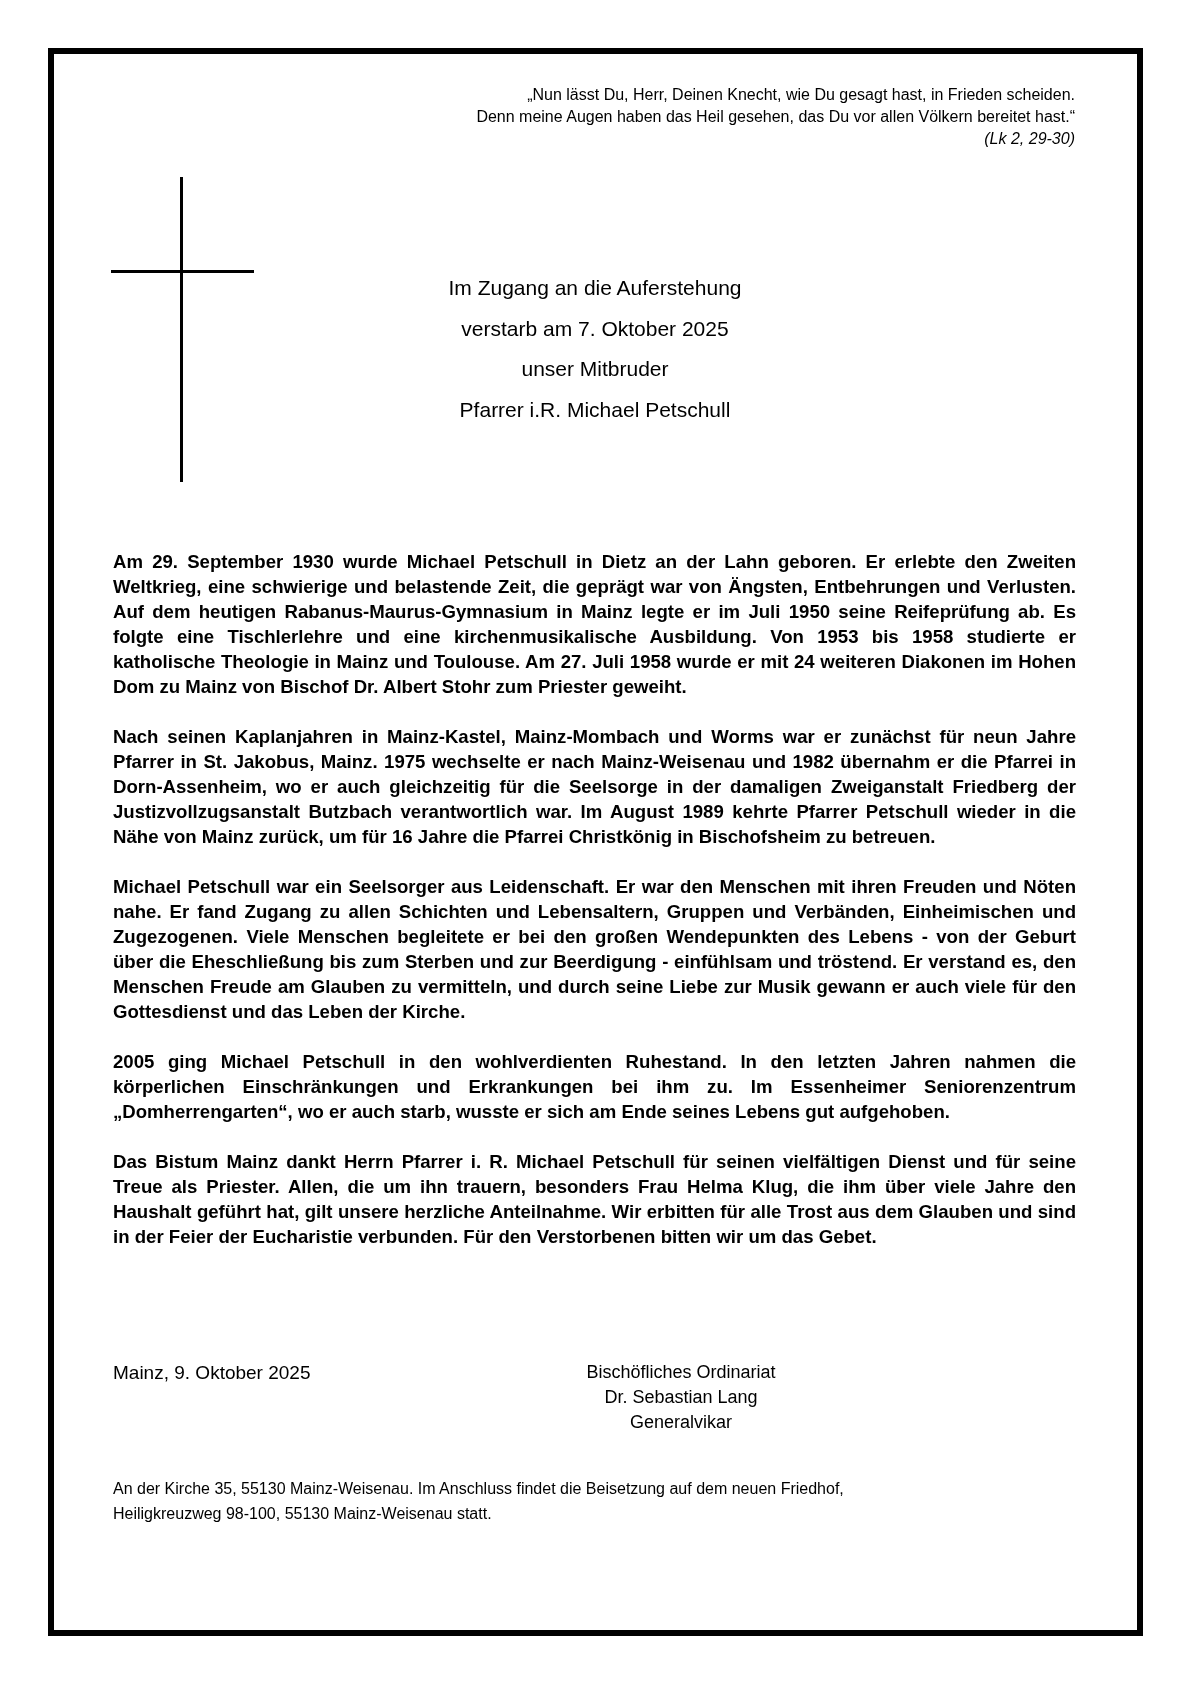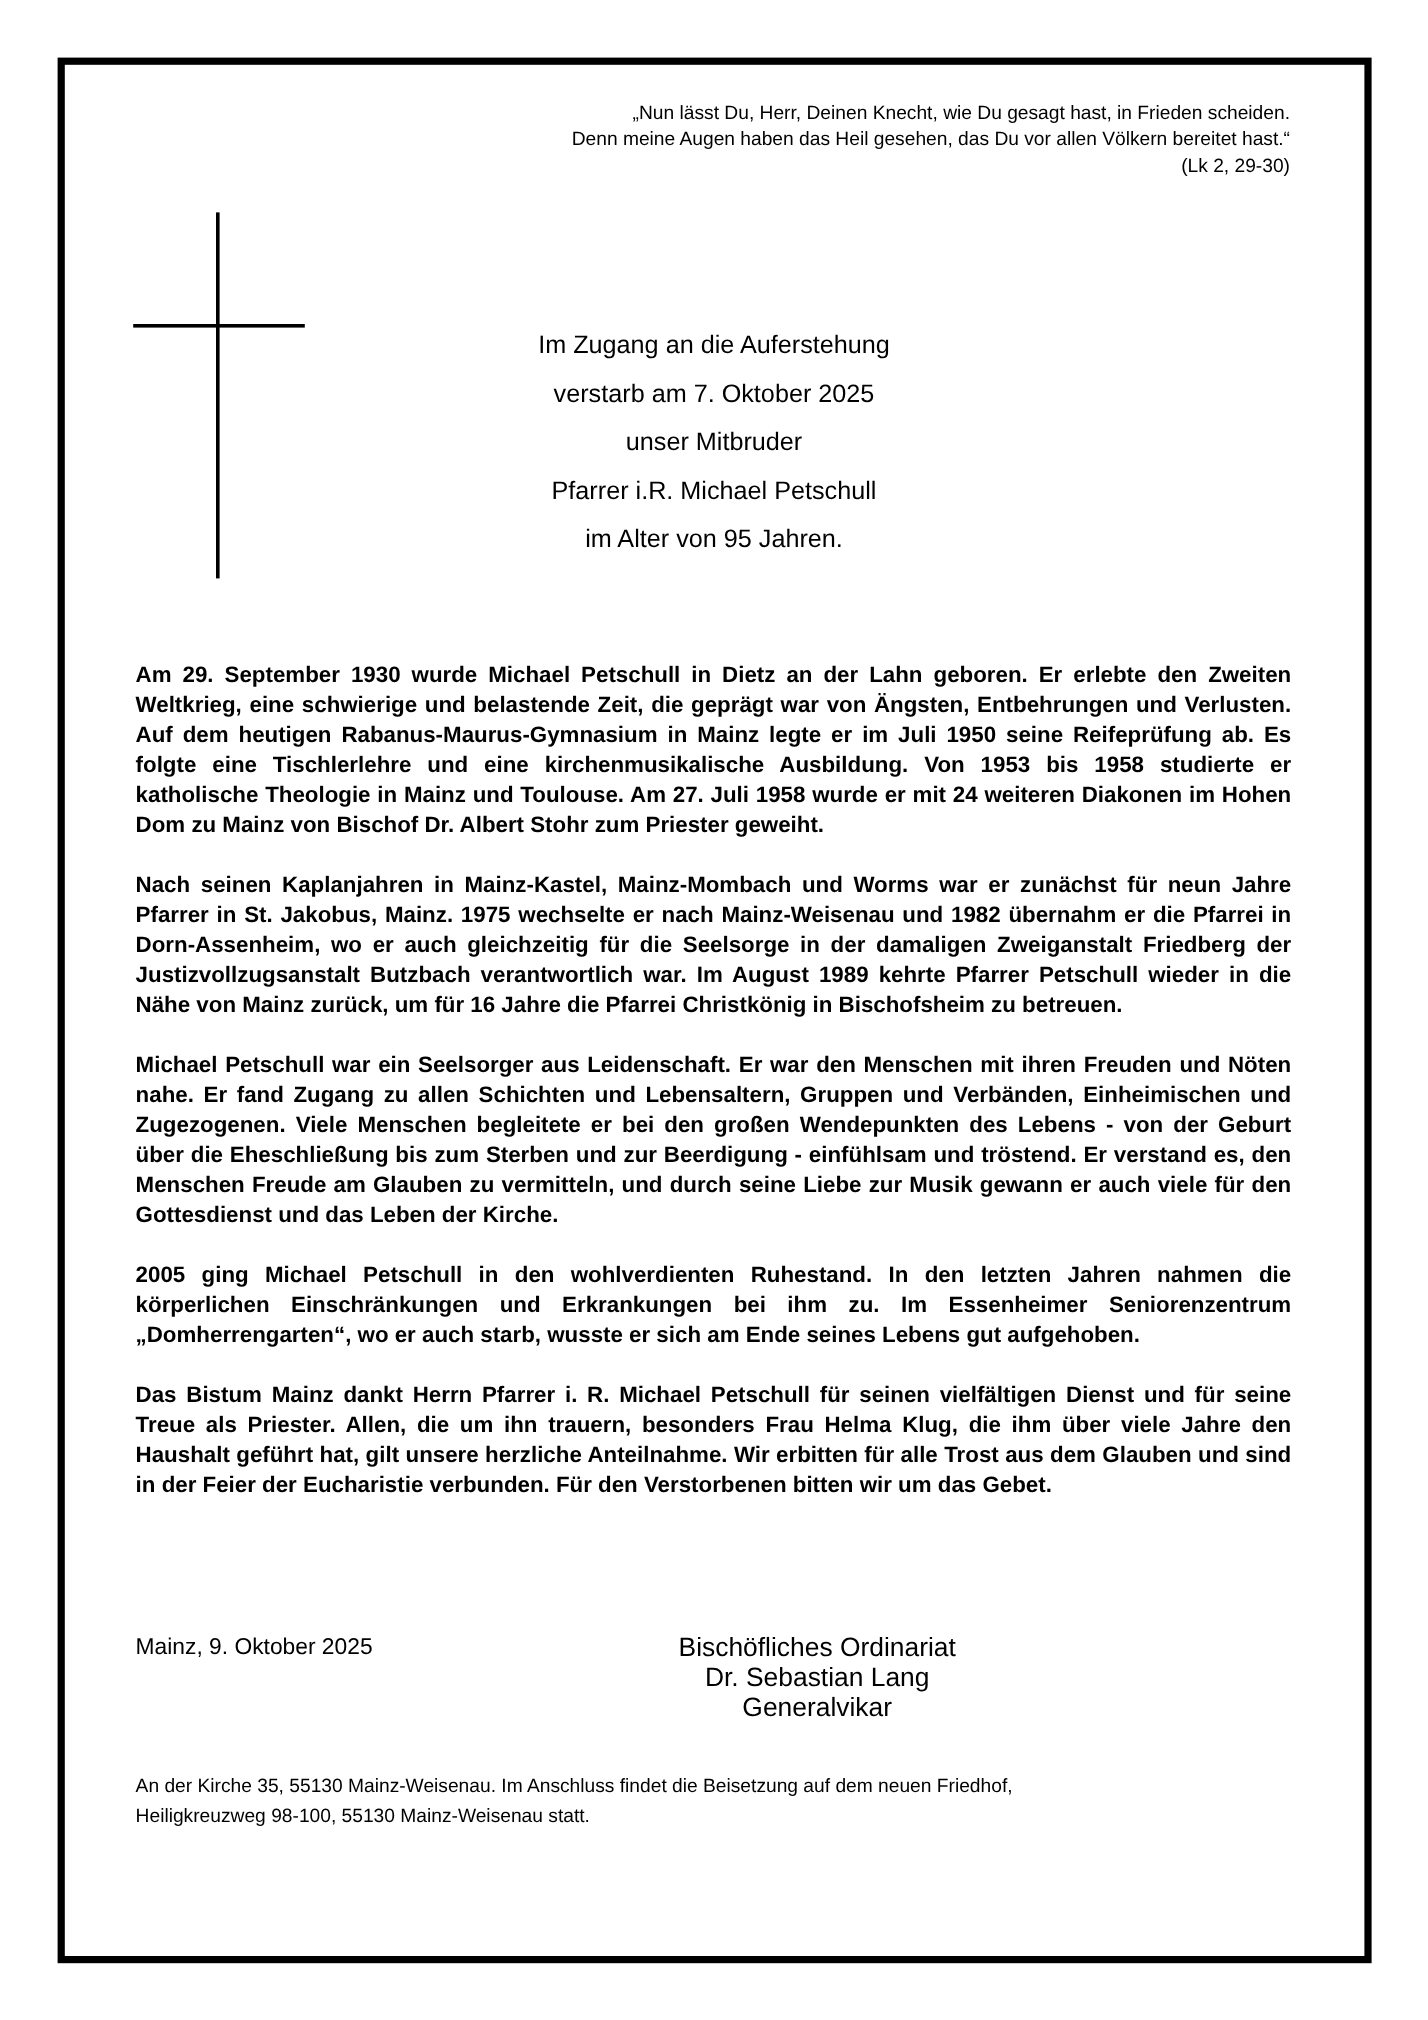--- a/index.html
+++ b/index.html
@@ -9,21 +9,21 @@
   }
   .frame {
     position: absolute; left: 48px; top: 48px;
     width: 1083px; height: 1576px;
     border: 6px solid #000000;
   }
   .quote {
     position: absolute; right: 115px; top: 84px;
     text-align: right; font-size: 16px; line-height: 22px;
   }
-  .quote .ref { }
+  .quote .ref { font-style: italic; }
   .cross-v {
     position: absolute; left: 180px; top: 177px; width: 3px; height: 305px; background: #000;
   }
   .cross-h {
     position: absolute; left: 111px; top: 270px; width: 143px; height: 3px; background: #000;
   }
   .heading {
     position: absolute; left: 395px; width: 400px; top: 268px;
     text-align: center; font-size: 21px; line-height: 40.5px;
   }
@@ -32,21 +32,21 @@
     position: absolute; left: 113px; width: 963px; top: 549px;
     font-size: 18.6px; line-height: 25px; text-align: justify; font-weight: bold;
   }
   .body p { margin: 0 0 25px 0; }
   .sign-left {
     position: absolute; left: 113px; top: 1360px;
     font-size: 19px; line-height: 25px;
   }
   .sign-right {
     position: absolute; left: 561px; width: 240px; top: 1360px;
-    text-align: center; font-size: 22px; line-height: 25px;
+    text-align: center; font-size: 18px; line-height: 25px;
   }
   .requiem {
     position: absolute; left: 113px; top: 1477px; width: 960px;
     font-size: 16px; line-height: 24.5px;
   }
   .line { display: block; white-space: nowrap; }
 </style>
 </head>
 <body>
 
@@ -61,21 +61,20 @@
 <div>
   <div class="cross-v"></div>
   <div class="cross-h"></div>
 </div>
 
 <div class="heading">
   <span class="line">Im Zugang an die Auferstehung</span>
   <span class="line">verstarb am 7. Oktober 2025</span>
   <span class="line">unser Mitbruder</span>
   <span class="line name">Pfarrer i.R. Michael Petschull</span>
-  <span class="line">im Alter von 95 Jahren.</span>
 </div>
 
 <div class="body">
   <p>Am 29. September 1930 wurde Michael Petschull in Dietz an der Lahn geboren. Er erlebte den Zweiten Weltkrieg, eine schwierige und belastende Zeit, die geprägt war von Ängsten, Entbehrungen und Verlusten. Auf dem heutigen Rabanus-Maurus-Gymnasium in Mainz legte er im Juli 1950 seine Reifeprüfung ab. Es folgte eine Tischlerlehre und eine kirchenmusikalische Ausbildung. Von 1953 bis 1958 studierte er katholische Theologie in Mainz und Toulouse. Am 27. Juli 1958 wurde er mit 24 weiteren Diakonen im Hohen Dom zu Mainz von Bischof Dr. Albert Stohr zum Priester geweiht.</p>
   <p>Nach seinen Kaplanjahren in Mainz-Kastel, Mainz-Mombach und Worms war er zunächst für neun Jahre Pfarrer in St. Jakobus, Mainz. 1975 wechselte er nach Mainz-Weisenau und 1982 übernahm er die Pfarrei in Dorn-Assenheim, wo er auch gleichzeitig für die Seelsorge in der damaligen Zweiganstalt Friedberg der Justizvollzugsanstalt Butzbach verantwortlich war. Im August 1989 kehrte Pfarrer Petschull wieder in die Nähe von Mainz zurück, um für 16 Jahre die Pfarrei Christkönig in Bischofsheim zu betreuen.</p>
   <p>Michael Petschull war ein Seelsorger aus Leidenschaft. Er war den Menschen mit ihren Freuden und Nöten nahe. Er fand Zugang zu allen Schichten und Lebensaltern, Gruppen und Verbänden, Einheimischen und Zugezogenen. Viele Menschen begleitete er bei den großen Wendepunkten des Lebens - von der Geburt über die Eheschließung bis zum Sterben und zur Beerdigung - einfühlsam und tröstend. Er verstand es, den Menschen Freude am Glauben zu vermitteln, und durch seine Liebe zur Musik gewann er auch viele für den Gottesdienst und das Leben der Kirche.</p>
   <p>2005 ging Michael Petschull in den wohlverdienten Ruhestand. In den letzten Jahren nahmen die körperlichen Einschränkungen und Erkrankungen bei ihm zu. Im Essenheimer Seniorenzentrum „Domherrengarten“, wo er auch starb, wusste er sich am Ende seines Lebens gut aufgehoben.</p>
   <p>Das Bistum Mainz dankt Herrn Pfarrer i. R. Michael Petschull für seinen vielfältigen Dienst und für seine Treue als Priester. Allen, die um ihn trauern, besonders Frau Helma Klug, die ihm über viele Jahre den Haushalt geführt hat, gilt unsere herzliche Anteilnahme. Wir erbitten für alle Trost aus dem Glauben und sind in der Feier der Eucharistie verbunden. Für den Verstorbenen bitten wir um das Gebet.</p>
 </div>
 

